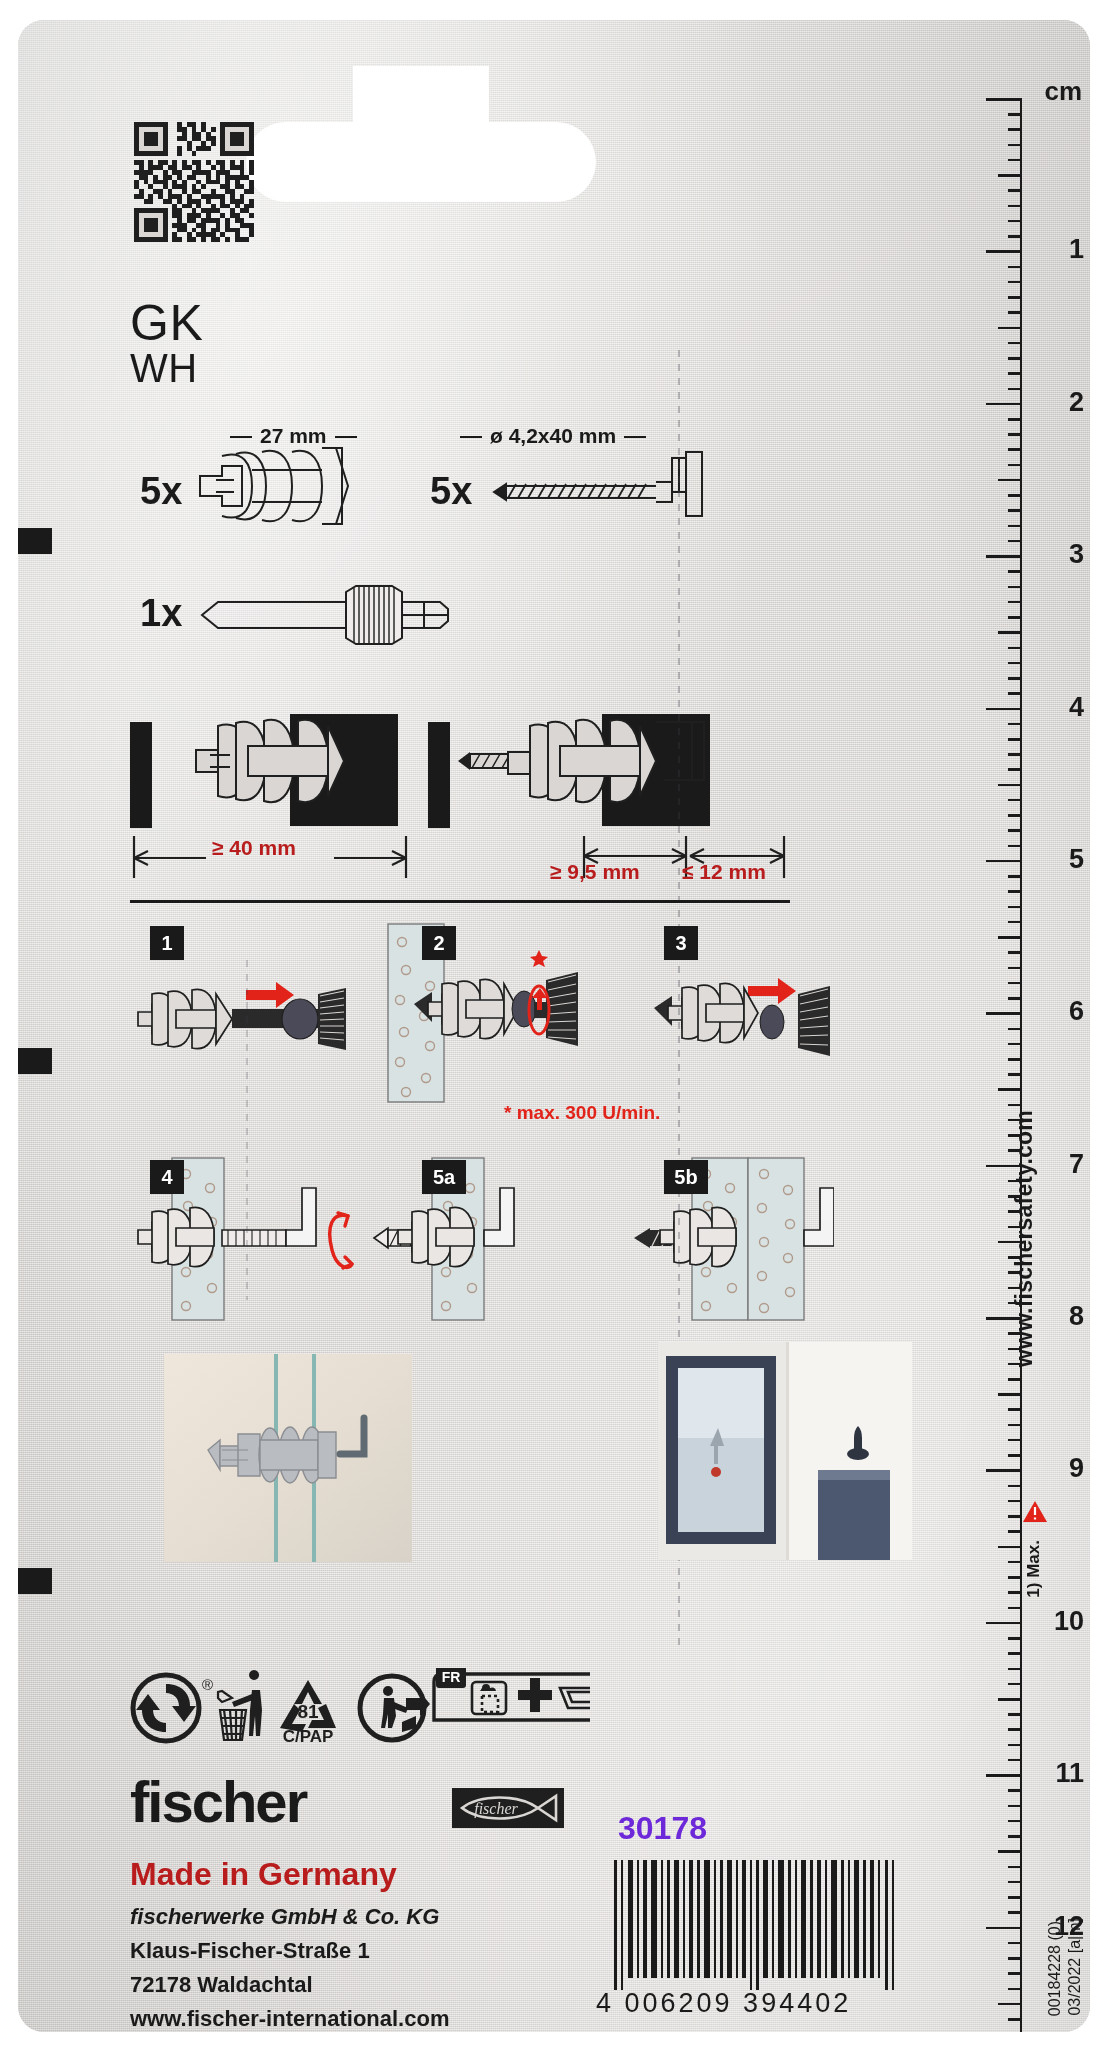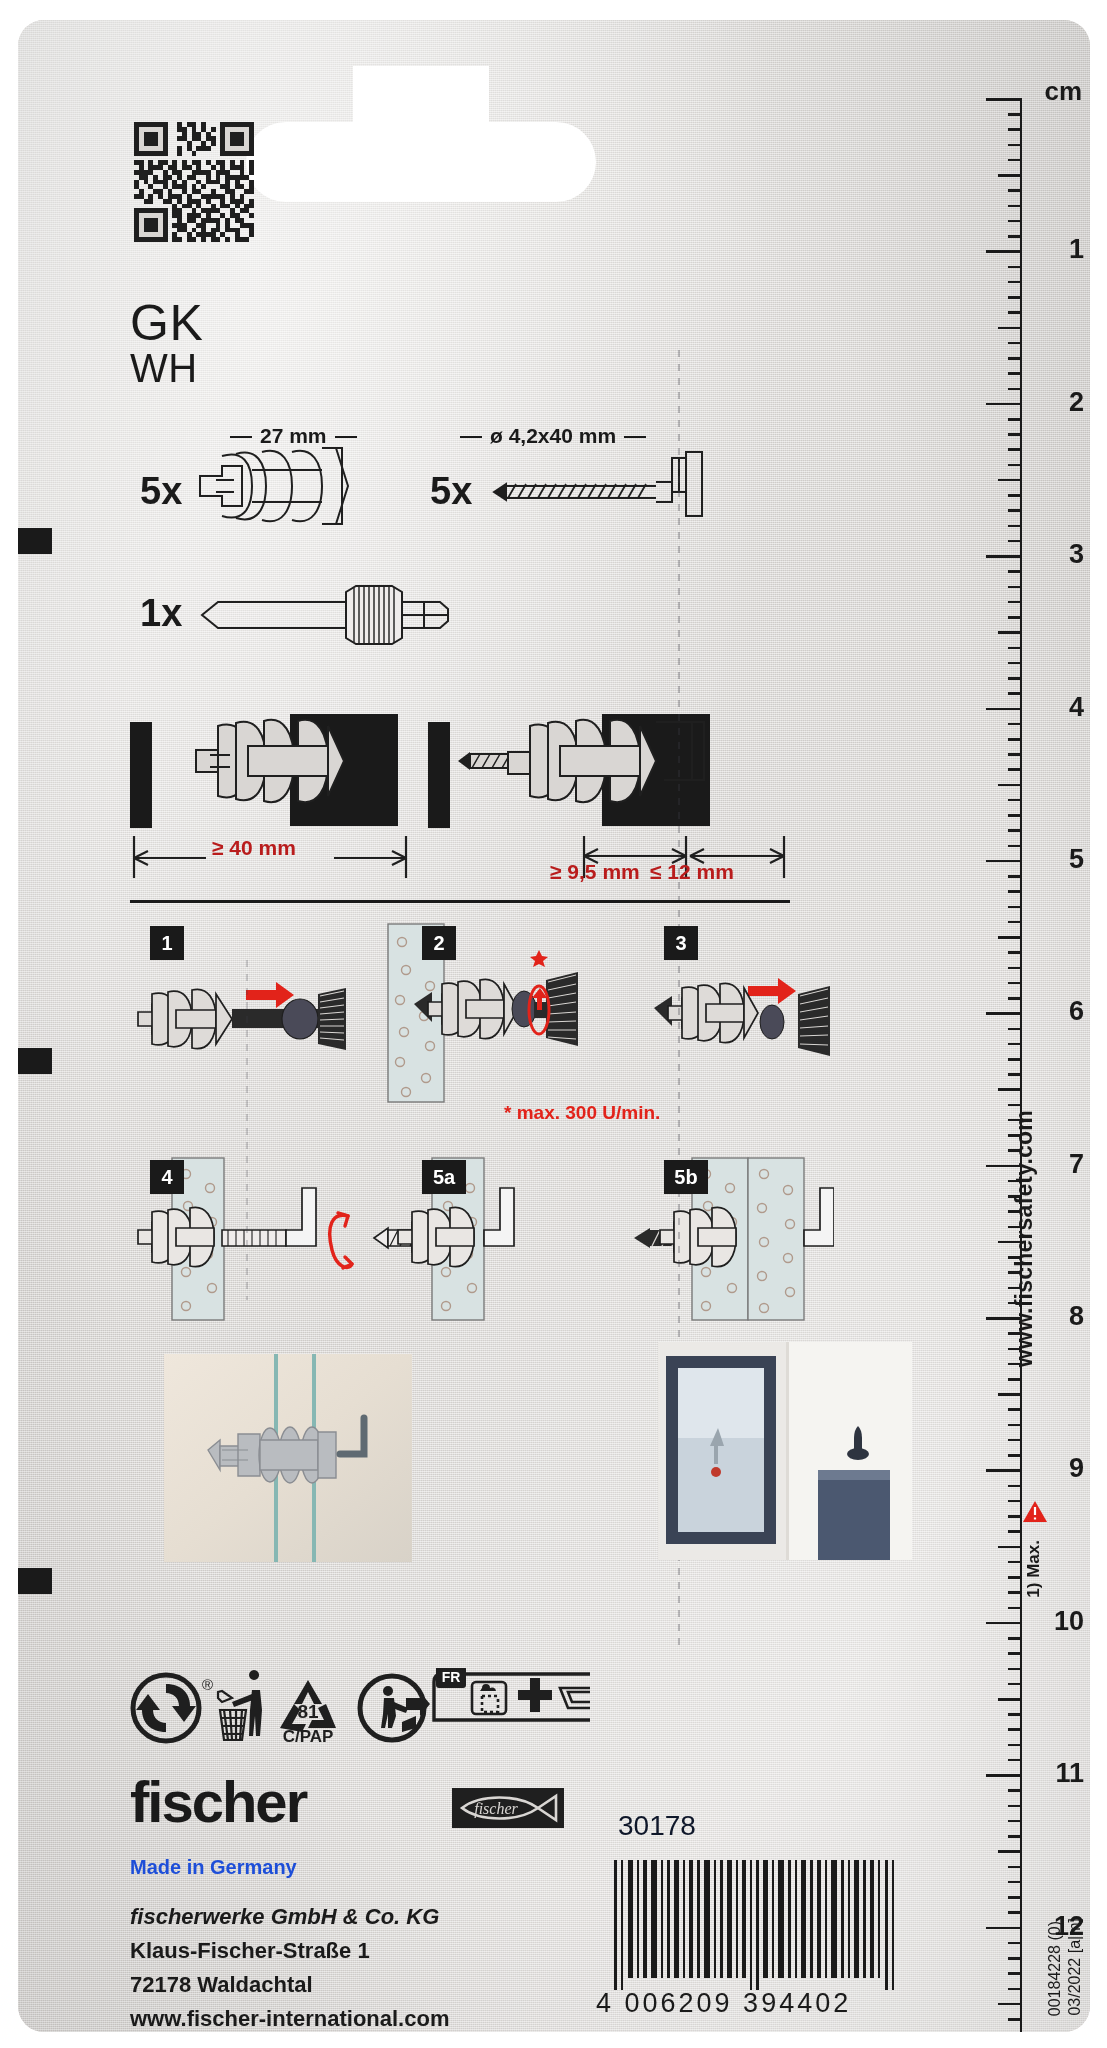--- a/index.html
+++ b/index.html
@@ -94,24 +94,24 @@
   
   #divider{position:absolute;left:112px;top:880px;width:660px;height:2.5px;background:#1a1a1a;z-index:5;}
 
   
   .photo{position:absolute;z-index:4;overflow:hidden;}
 
   
   #brand{position:absolute;left:112px;top:1756px;z-index:6;}
   #brandtxt{font-size:58px;font-weight:700;color:#1a1a1a;letter-spacing:-2px;line-height:.9;}
   #fishlogo{position:absolute;left:322px;top:12px;width:112px;height:40px;background:#1a1a1a;border-radius:2px;}
-  #madein{position:absolute;left:112px;top:1836px;font-size:20px;font-weight:700;color:#1d4ed8;z-index:6;}
+  #madein{position:absolute;left:112px;top:1836px;font-size:32px;font-weight:700;color:#b91c1c;z-index:6;}
   .addr{position:absolute;left:112px;font-size:22px;font-weight:700;color:#1a1a1a;z-index:6;letter-spacing:0;}
 
-  #artnum{position:absolute;left:600px;top:1790px;font-size:28px;font-weight:400;color:#0f172a;z-index:6;}
+  #artnum{position:absolute;left:600px;top:1790px;font-size:32px;font-weight:700;color:#6d28d9;z-index:6;}
   #barcode{position:absolute;left:590px;top:1840px;width:300px;height:130px;z-index:6;}
   #bcnum{position:absolute;left:578px;top:1968px;font-size:27px;font-weight:400;color:#1a1a1a;letter-spacing:3px;z-index:6;font-family:"Liberation Sans",sans-serif;}
   .vcode{position:absolute;font-size:16px;color:#1a1a1a;writing-mode:vertical-rl;transform:rotate(180deg);z-index:6;}
 
   
   #recyc{position:absolute;left:112px;top:1648px;z-index:6;}
 
   
   #foldline{position:absolute;left:660px;top:330px;width:1.5px;height:1300px;
     background:repeating-linear-gradient(180deg,rgba(60,60,70,.30) 0 7px, transparent 7px 14px);z-index:4;}
@@ -412,21 +412,21 @@
         <path d="M206 4 L206 46"></path>
       <path d="M6 24 L108 24"></path>
       <path d="M6 24 L20 17 M6 24 L20 31"></path>
       <path d="M108 24 L94 17 M108 24 L94 31"></path>
       <path d="M112 24 L206 24"></path>
       <path d="M112 24 L126 17 M112 24 L126 31"></path>
       <path d="M206 24 L192 17 M206 24 L192 31"></path>
     </g>
   </svg>
   <div class="meas" style="left:532px;top:840px;">≥ 9,5 mm</div>
-  <div class="meas" style="left:632px;top:840px;">≤ 12 mm</div>
+  <div class="meas" style="left:664px;top:840px;">≤ 12 mm</div>
 
   <div id="divider"></div>
 
   <div class="stepbadge" style="left:132px;top:906px;width:34px;height:34px;">1</div>
   <svg class="lyr" style="left:118px;top:944px;" width="210" height="92" viewBox="0 0 210 92">
     <g fill="#e2231a" stroke="none">
         <path d="M110 26 L140 26 L140 18 L158 31 L140 44 L140 36 L110 36 Z"></path>
       </g>
     <g fill="#dedbd8" stroke="#1f1f1f" stroke-width="1.7">
       <path d="M2 48 L2 62 L16 62 L16 70 L30 70 L30 40 L16 40 L16 48 Z"></path>

